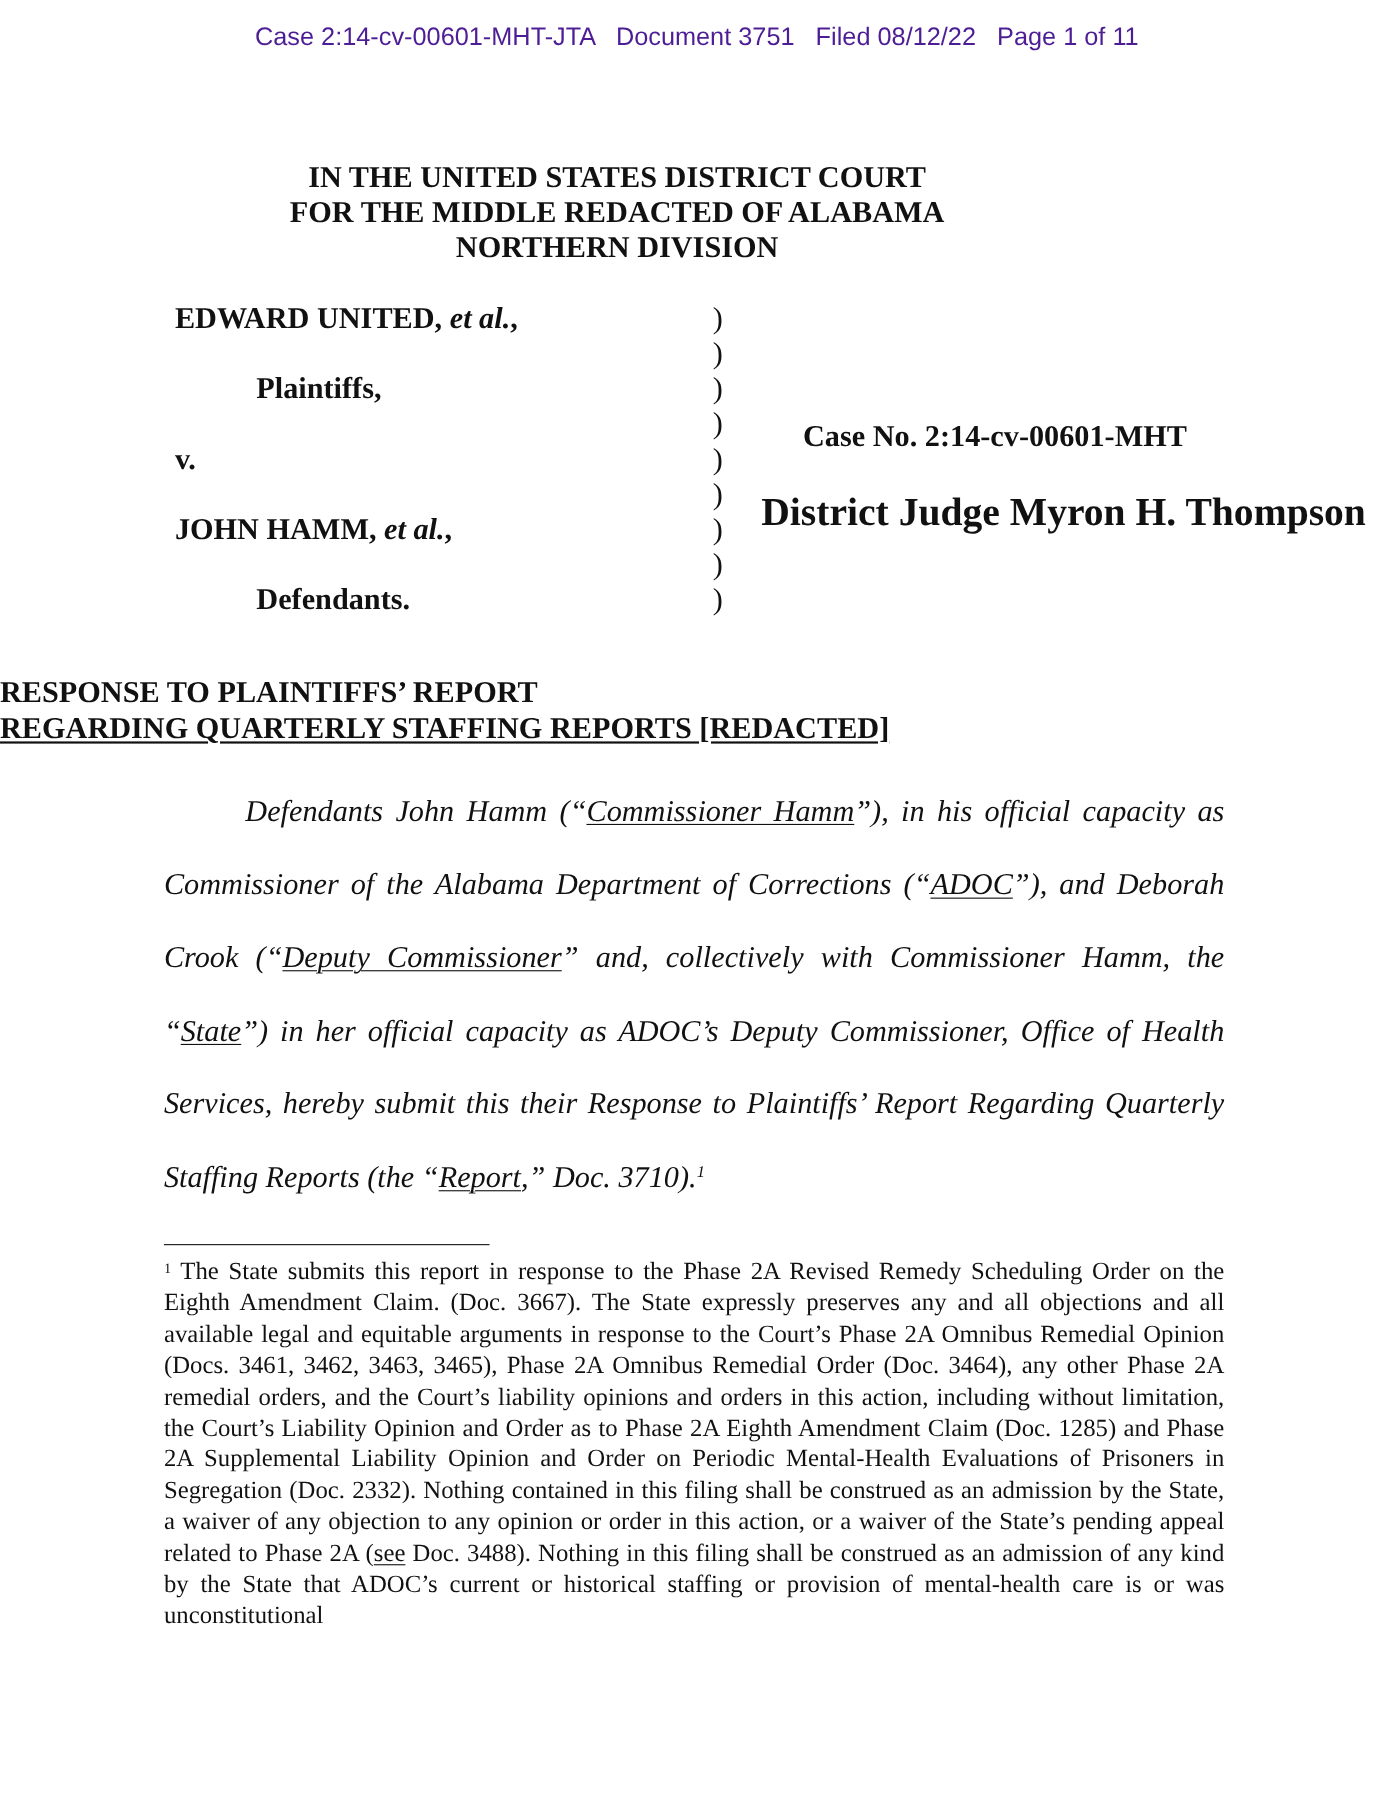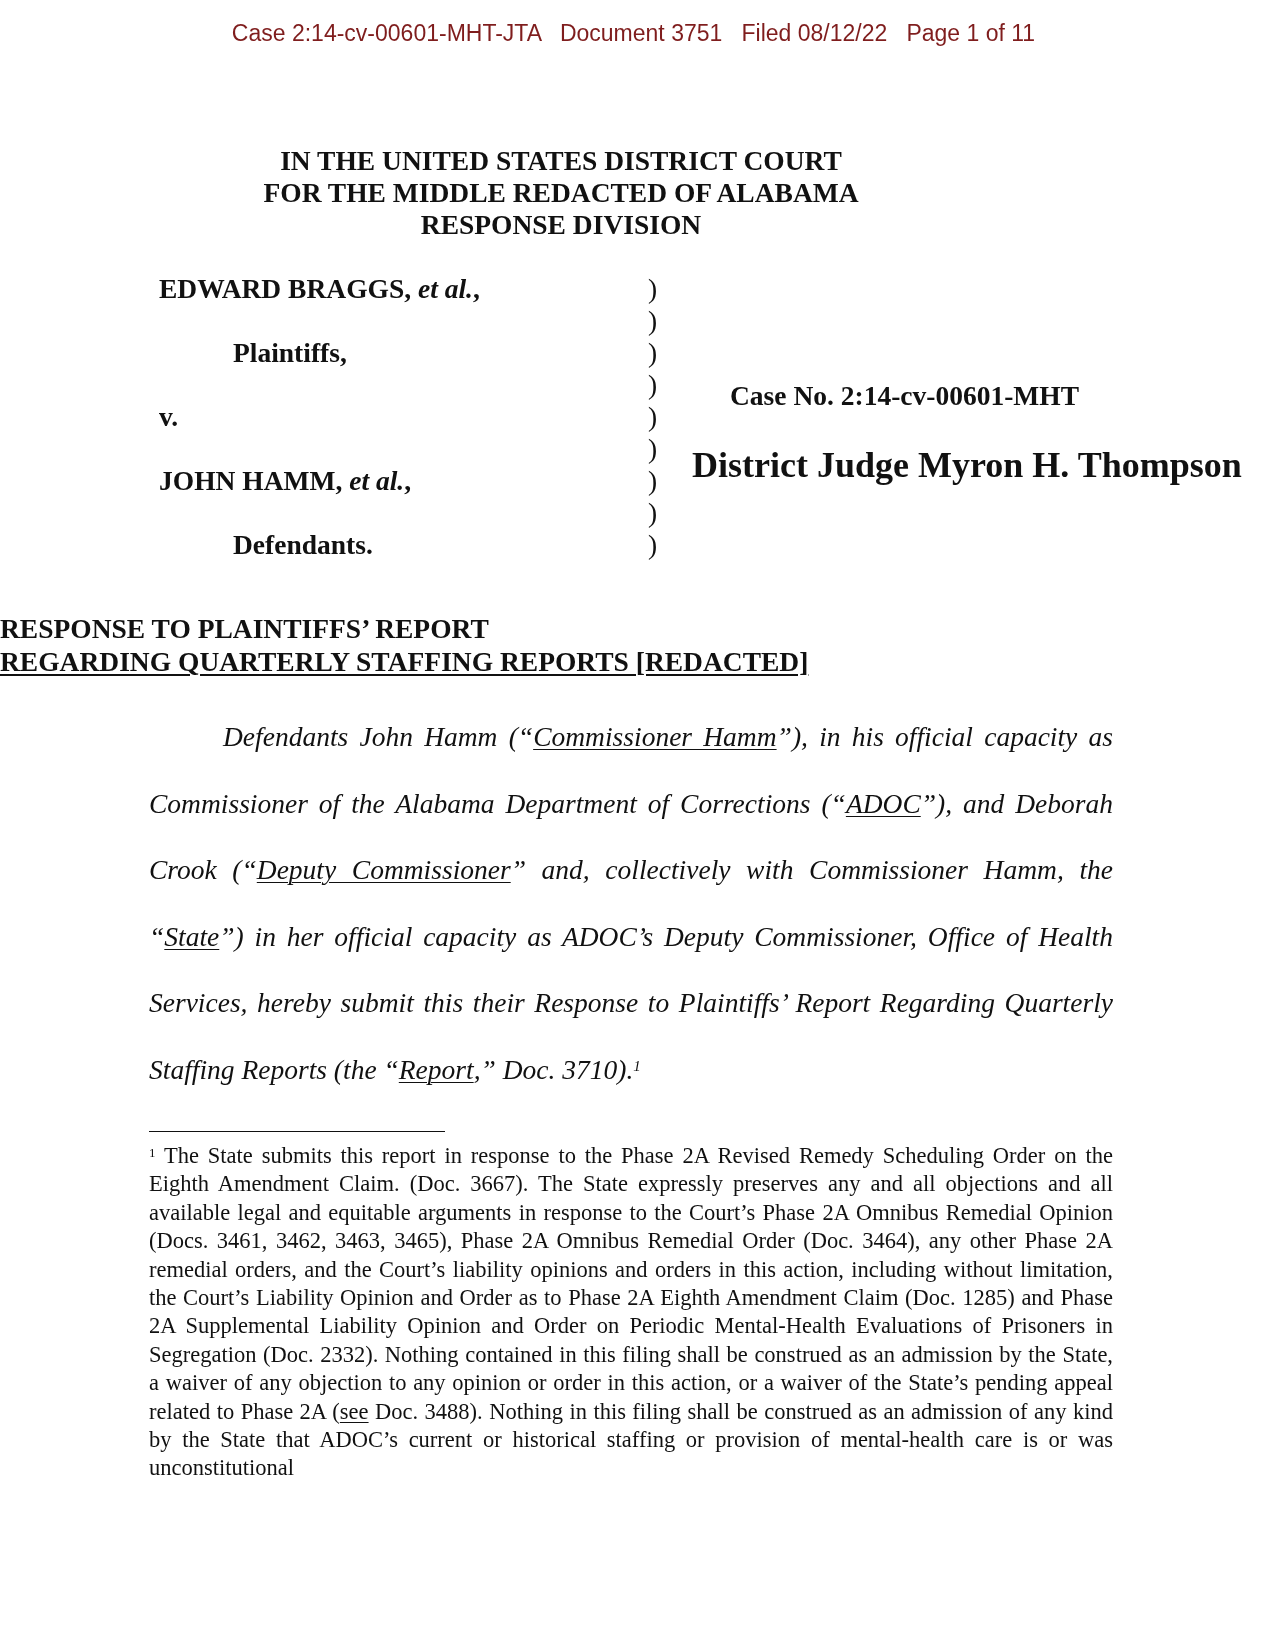--- a/index.html
+++ b/index.html
@@ -1,19 +1,19 @@
 <!DOCTYPE html>
 <html><head>
 <meta charset="utf-8">
 <style>
   html, body { margin: 0; padding: 0; background: #ffffff; }
   body { width: 1267px; height: 1636px; position: relative; overflow: hidden;
          font-family: "Liberation Serif", "DejaVu Serif", serif; color: #111; }
   .header-stamp { position: absolute; top: 20px; left: 0; width: 1267px; text-align: center;
-         font-family: "Liberation Sans", "DejaVu Sans", sans-serif; font-size: 23px; color: #7f1d1d;
+         font-family: "Liberation Sans", "DejaVu Sans", sans-serif; font-size: 23px; color: #4c1d95;
          letter-spacing: 0px; white-space: pre; }
   .court { position: absolute; top: 145px; left: 0; width: 1122px; text-align: center;
          font-weight: bold; font-size: 27.5px; line-height: 32px; }
   .caption-left { position: absolute; left: 159px; top: 273px; font-weight: bold; font-size: 27.5px; }
   .caption-left div { height: 64px; line-height: 32px; }
   .indent { padding-left: 74px; }
   .paren-col { position: absolute; left: 648px; top: 273px; font-size: 27.5px; line-height: 32px; }
   .case-no { position: absolute; left: 730px; top: 380px; font-weight: bold; font-size: 27.5px; white-space: nowrap; }
   .judge { position: absolute; left: 692px; top: 444px; font-weight: bold; font-size: 36px; white-space: nowrap; }
   .title { position: absolute; top: 612px; left: 0; width: 1267px; text-align: left;
@@ -31,25 +31,25 @@
   .footnote sup { font-size: 13px; top: -3px; }
 </style>
 </head>
 <body>
 
 <div class="header-stamp">Case 2:14-cv-00601-MHT-JTA   Document 3751   Filed 08/12/22   Page 1 of 11</div>
 
 <div class="court">
   <div>IN THE UNITED STATES DISTRICT COURT</div>
   <div>FOR THE MIDDLE REDACTED OF ALABAMA</div>
-  <div>RESPONSE DIVISION</div>
+  <div>NORTHERN DIVISION</div>
 </div>
 
 <div class="caption-left">
-  <div><span>EDWARD BRAGGS,</span> <i>et al.</i><span>,</span></div>
+  <div><span>EDWARD UNITED,</span> <i>et al.</i><span>,</span></div>
   <div class="indent">Plaintiffs,</div>
   <div>v.</div>
   <div><span>JOHN HAMM,</span> <i>et al.</i><span>,</span></div>
   <div class="indent">Defendants.</div>
 </div>
 
 <div class="paren-col">
   <div>)</div>
   <div>)</div>
   <div>)</div>

